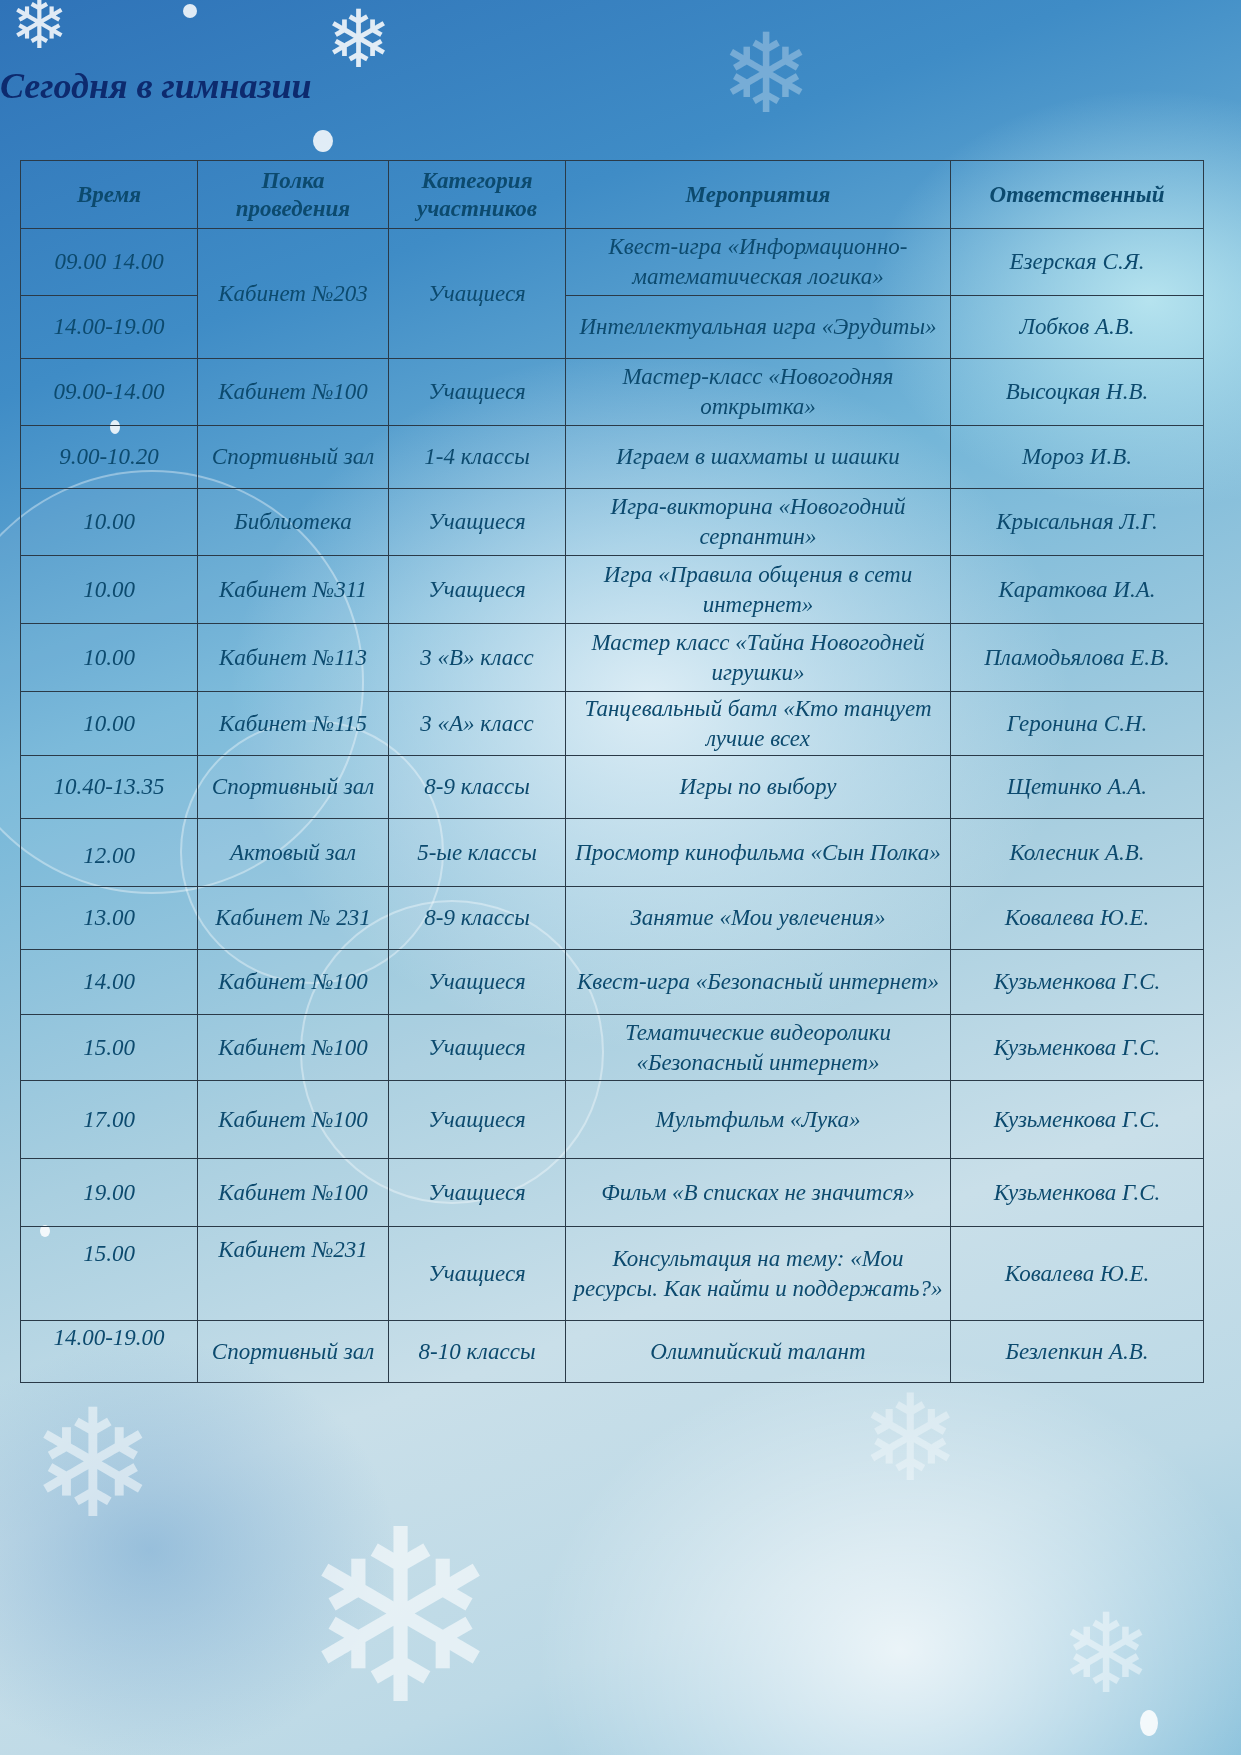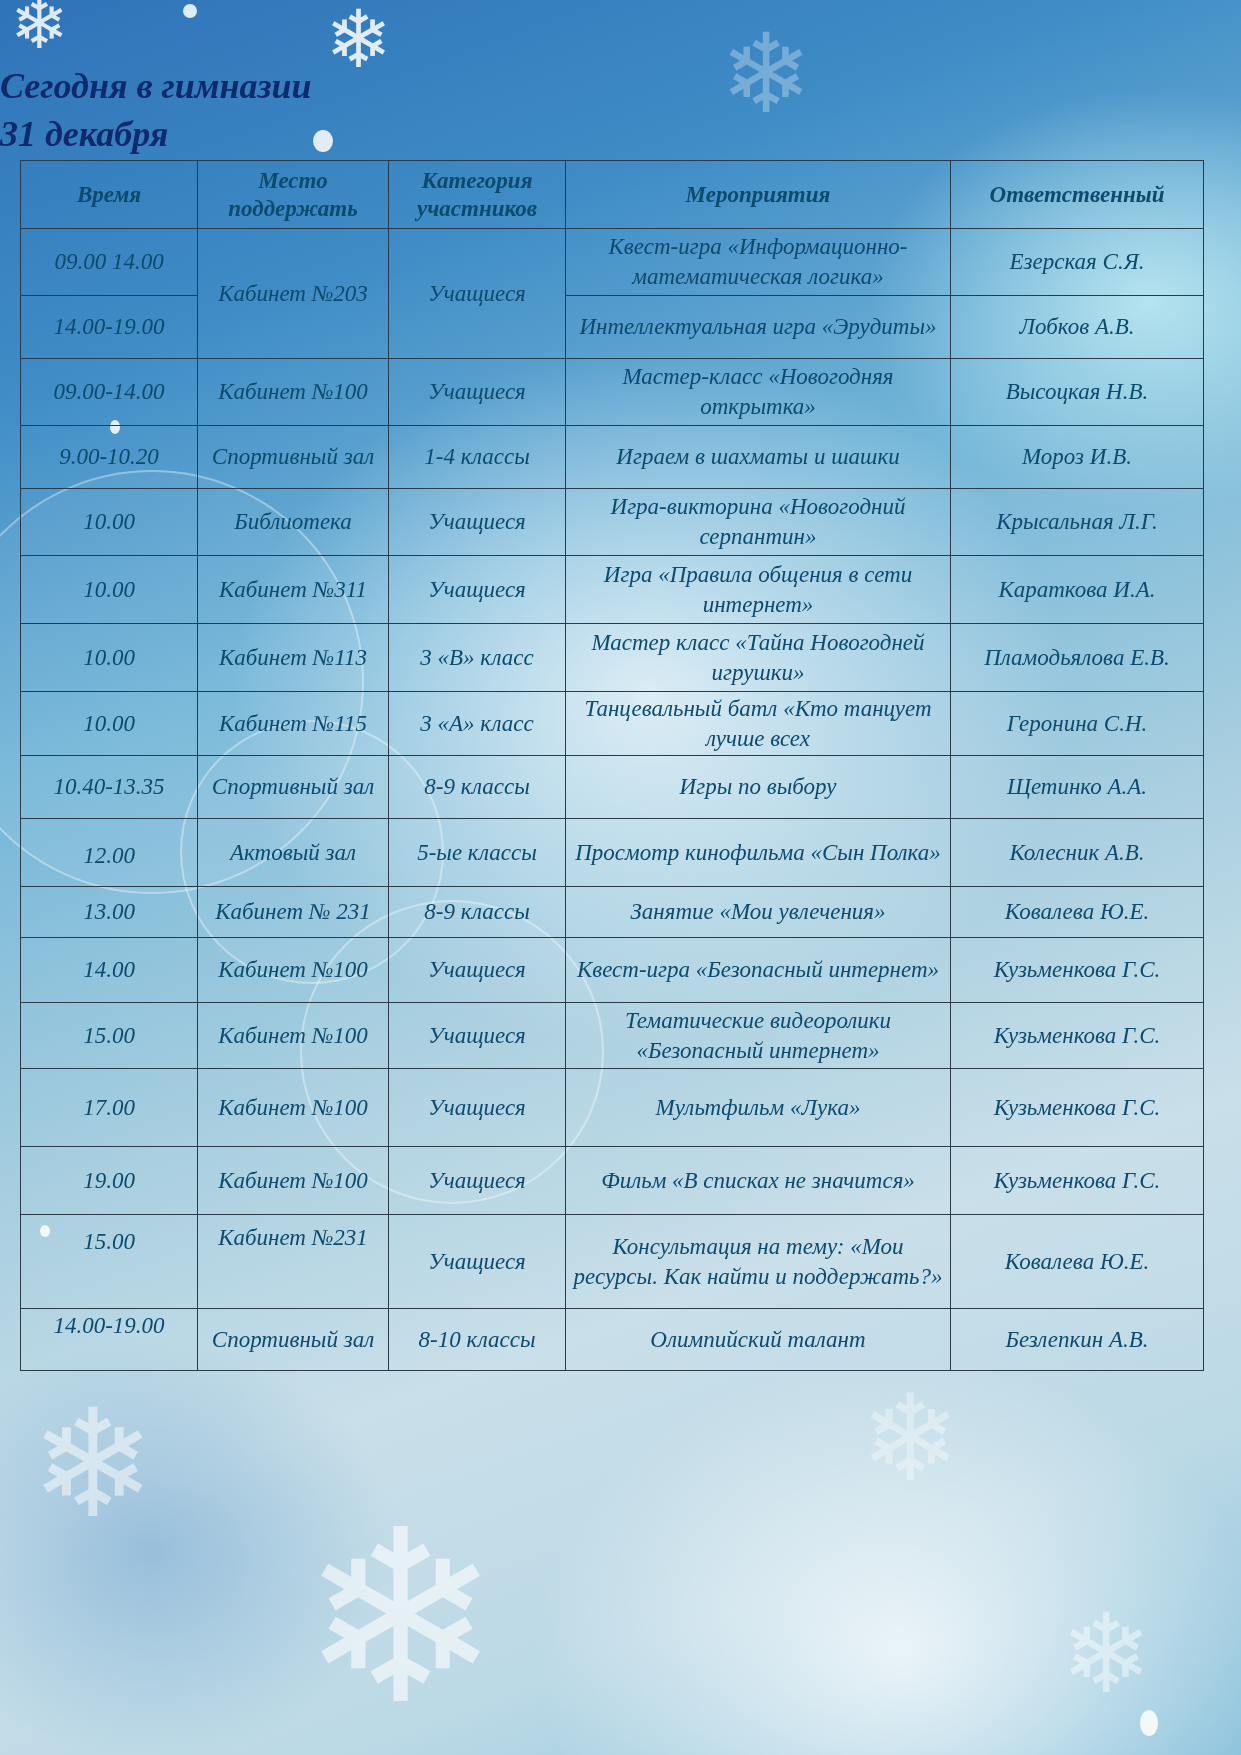--- a/index.html
+++ b/index.html
@@ -48,35 +48,34 @@
   <div class="flake" style="left:10px;top:-10px;font-size:70px;">❄</div>
   <div class="flake" style="left:720px;top:20px;font-size:110px;opacity:0.35;">❄</div>
   <div class="flake" style="left:30px;top:1390px;font-size:150px;opacity:0.6;">❄</div>
   <div class="flake" style="left:300px;top:1500px;font-size:240px;opacity:0.7;">❄</div>
   <div class="flake" style="left:860px;top:1380px;font-size:120px;opacity:0.4;">❄</div>
   <div class="flake" style="left:1060px;top:1600px;font-size:110px;opacity:0.5;">❄</div>
 </div>
 
 <div class="title">
   <div>Сегодня в гимназии</div>
-  <div>31 декабря</div>
 </div>
 
 <table class="sched">
   <colgroup>
       <col class="c1">
       <col class="c2">
       <col class="c3">
       <col class="c4">
       <col class="c5">
     </colgroup>
   <thead>
     <tr>
       <th>Время</th>
-      <th>Место поддержать</th>
+      <th>Полка проведения</th>
       <th>Категория участников</th>
       <th>Мероприятия</th>
       <th>Ответственный</th>
     </tr>
   </thead>
   <tbody>
     <tr style="height:67px;">
       <td>09.00 14.00</td>
       <td rowspan="2">Кабинет №203</td>
       <td rowspan="2">Учащиеся</td>
@@ -137,21 +136,21 @@
       <td>Игры по выбору</td>
       <td>Щетинко А.А.</td>
     </tr>
     <tr style="height:68px;">
       <td style="vertical-align:top;padding-top:22px;">12.00</td>
       <td>Актовый зал</td>
       <td>5-ые классы</td>
       <td>Просмотр кинофильма «Сын Полка»</td>
       <td>Колесник А.В.</td>
     </tr>
-    <tr style="height:51px;">
+    <tr style="height:63px;">
       <td>13.00</td>
       <td>Кабинет № 231</td>
       <td>8-9 классы</td>
       <td>Занятие «Мои увлечения»</td>
       <td>Ковалева Ю.Е.</td>
     </tr>
     <tr style="height:65px;">
       <td>14.00</td>
       <td>Кабинет №100</td>
       <td>Учащиеся</td>

